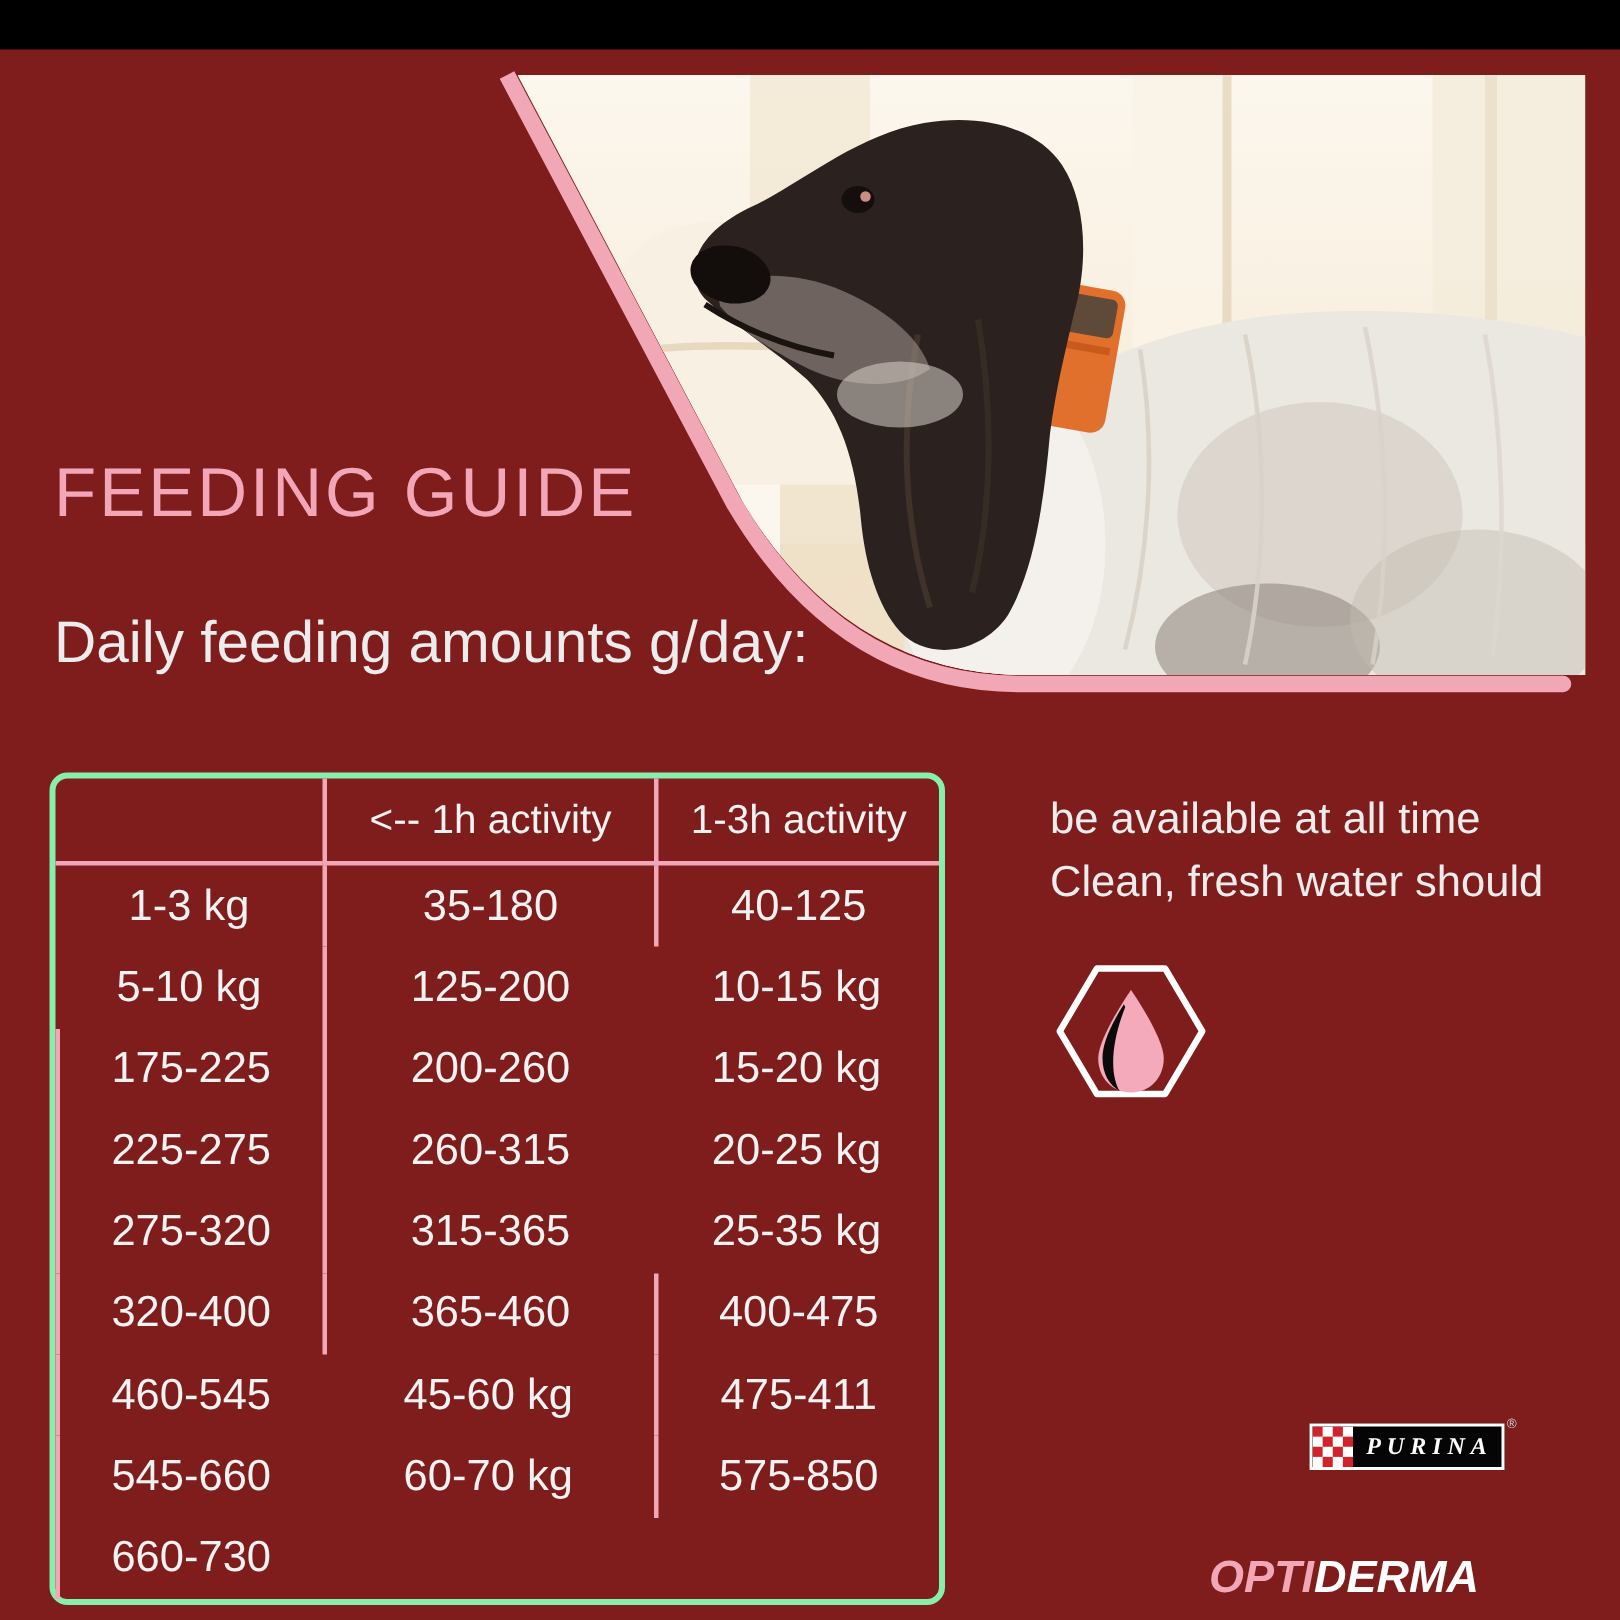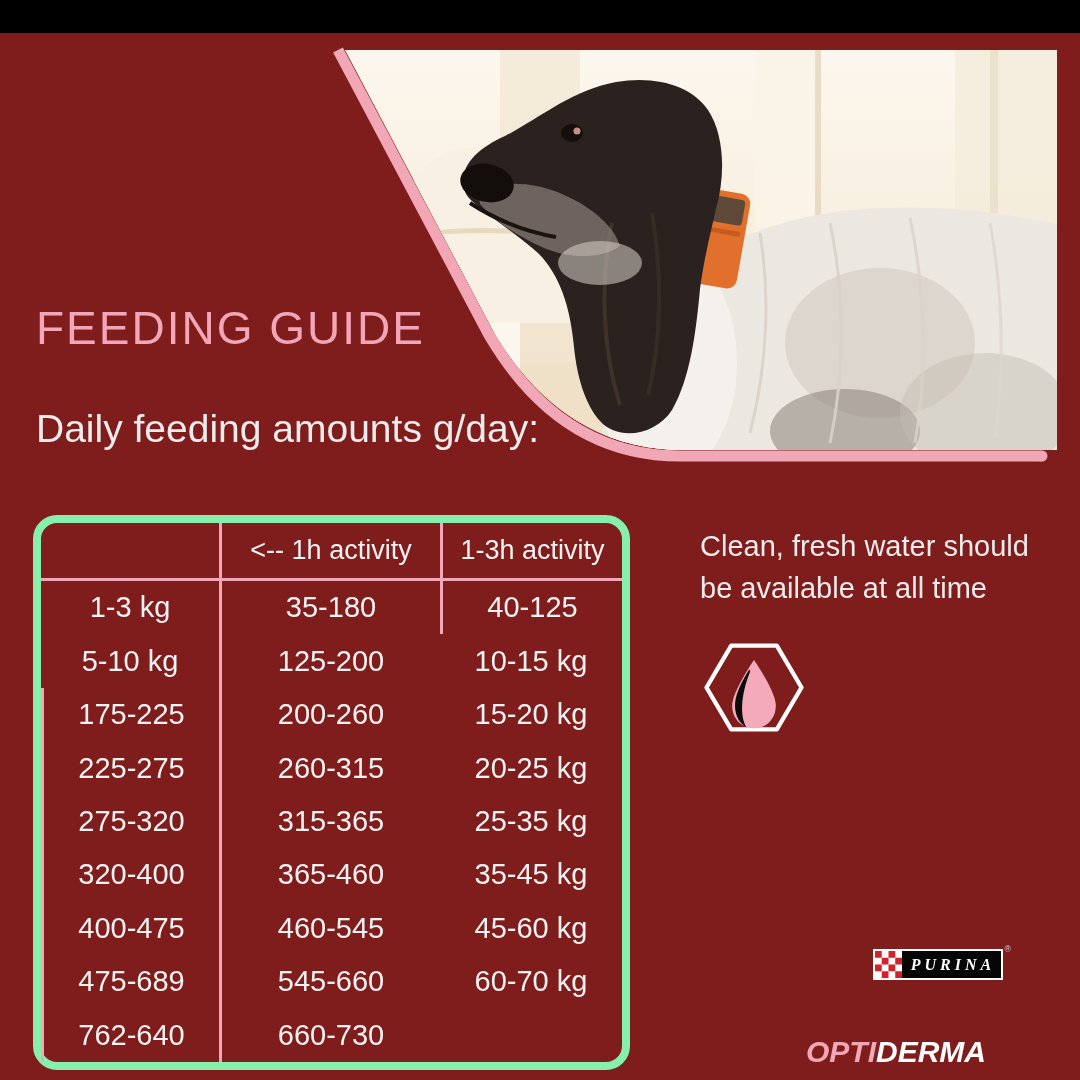--- a/index.html
+++ b/index.html
@@ -17,21 +17,21 @@
     position:absolute;left:36px;top:268px;
     font-size:46px;letter-spacing:2px;color:#f3a6b7;font-weight:400;
   }
   .subtitle{
     position:absolute;left:36px;top:374px;
     font-size:39px;color:#ececec;font-weight:400;
   }
   
   .feed-table{
     position:absolute;left:33px;top:482px;width:597px;height:555px;
-    box-sizing:border-box;border:8px solid #86efac;border-radius:24px;
+    box-sizing:border-box;border:4px solid #86efac;border-radius:12px;
     display:grid;
     grid-template-columns:178px 221px 1fr;
     grid-template-rows:58px repeat(9,1fr);
   }
   .cell{
     display:flex;align-items:center;justify-content:center;
     font-size:29px;color:#f2f2f2;
   }
   .cell.hdr{font-size:27px;border-bottom:3px solid #f2a7b7;}
   .cell.vline{border-left:3px solid #f2a7b7;}
@@ -173,36 +173,35 @@
     <div class="cell vline">260-315</div>
 
     <div class="cell">20-25 kg</div>
     <div class="cell vline">275-320</div>
     <div class="cell vline">315-365</div>
 
     <div class="cell">25-35 kg</div>
     <div class="cell vline">320-400</div>
     <div class="cell vline">365-460</div>
 
-    <div class="cell">35-45 kg</div>
     <div class="cell vline">400-475</div>
     <div class="cell vline">460-545</div>
 
     <div class="cell">45-60 kg</div>
-    <div class="cell vline">475-689</div>
+    <div class="cell vline">475-411</div>
     <div class="cell vline">545-660</div>
 
     <div class="cell">60-70 kg</div>
-    <div class="cell vline">762-640</div>
+    <div class="cell vline">575-850</div>
     <div class="cell vline">660-730</div>
   </div>
 
   <div class="water-note">
+    <div>be available at all time</div>
     <div>Clean, fresh water should</div>
-    <div>be available at all time</div>
   </div>
 
   <div class="water-icon">
     <svg viewBox="0 0 120 106" width="114" height="101">
       <path d="M10,53 L36,9 L84,9 L110,53 L84,97 L36,97 Z" fill="none" stroke="#ffffff" stroke-width="4.5" stroke-linejoin="round"></path>
       <path d="M60,24 C60,24 37,57 37,72 C37,86 47,96 60,96 C73,96 83,86 83,72 C83,57 60,24 60,24 Z" fill="#f4aabb"></path>
       <path d="M55,34 C45,50 40,62 40,72 C40,83 45,91 52,95 C45,83 46,61 56,36 Z" fill="#0c0b0c"></path>
     </svg>
   </div>
 

